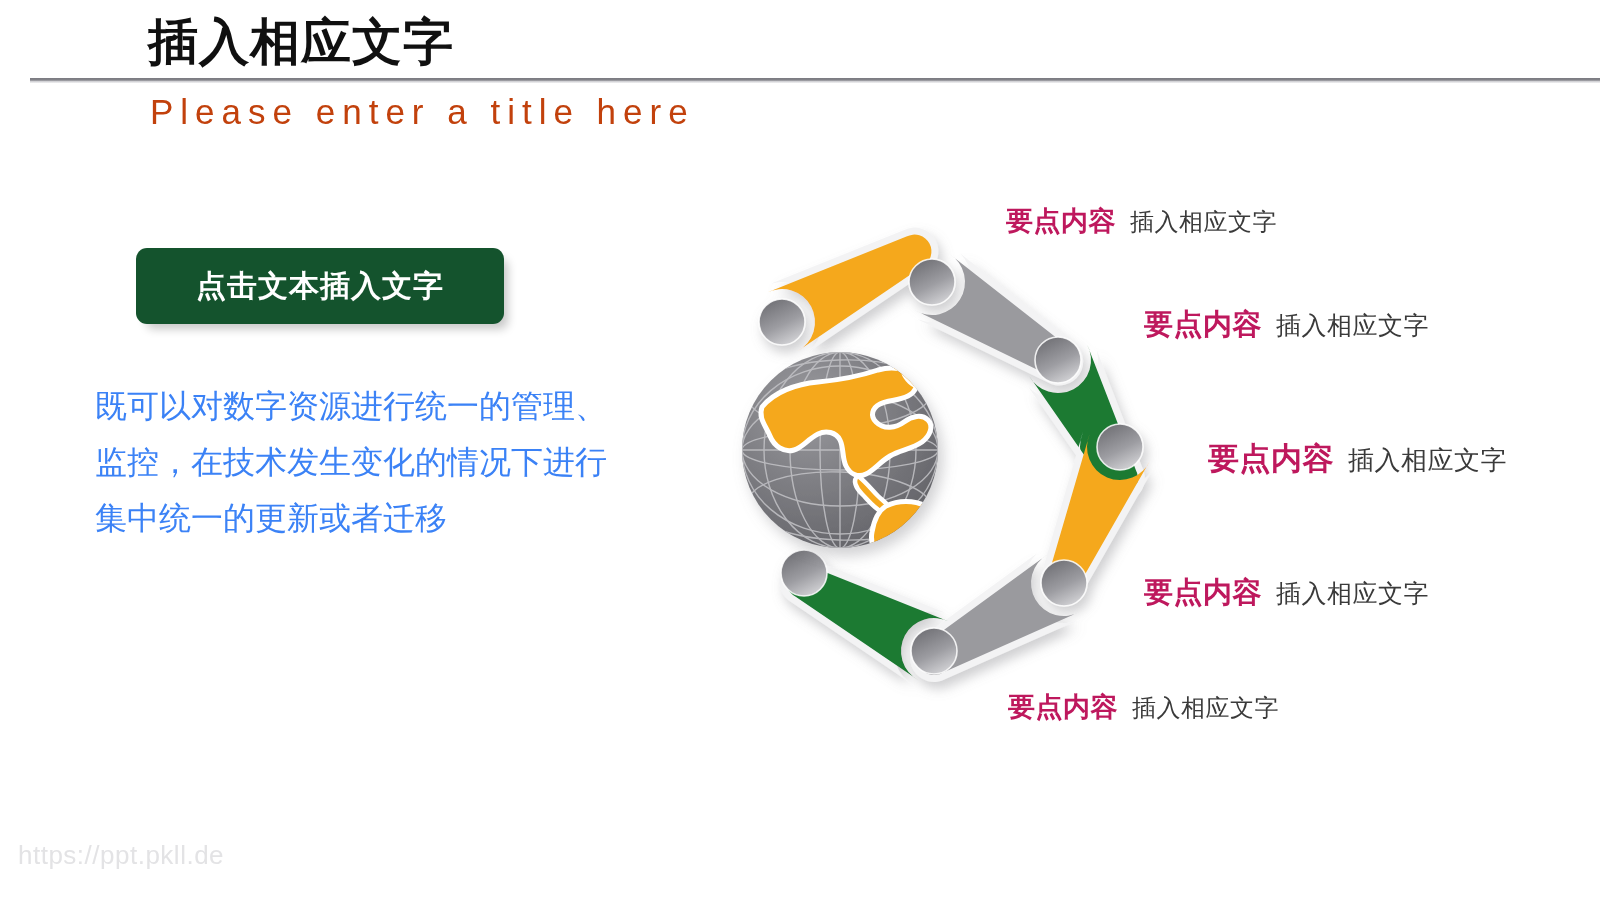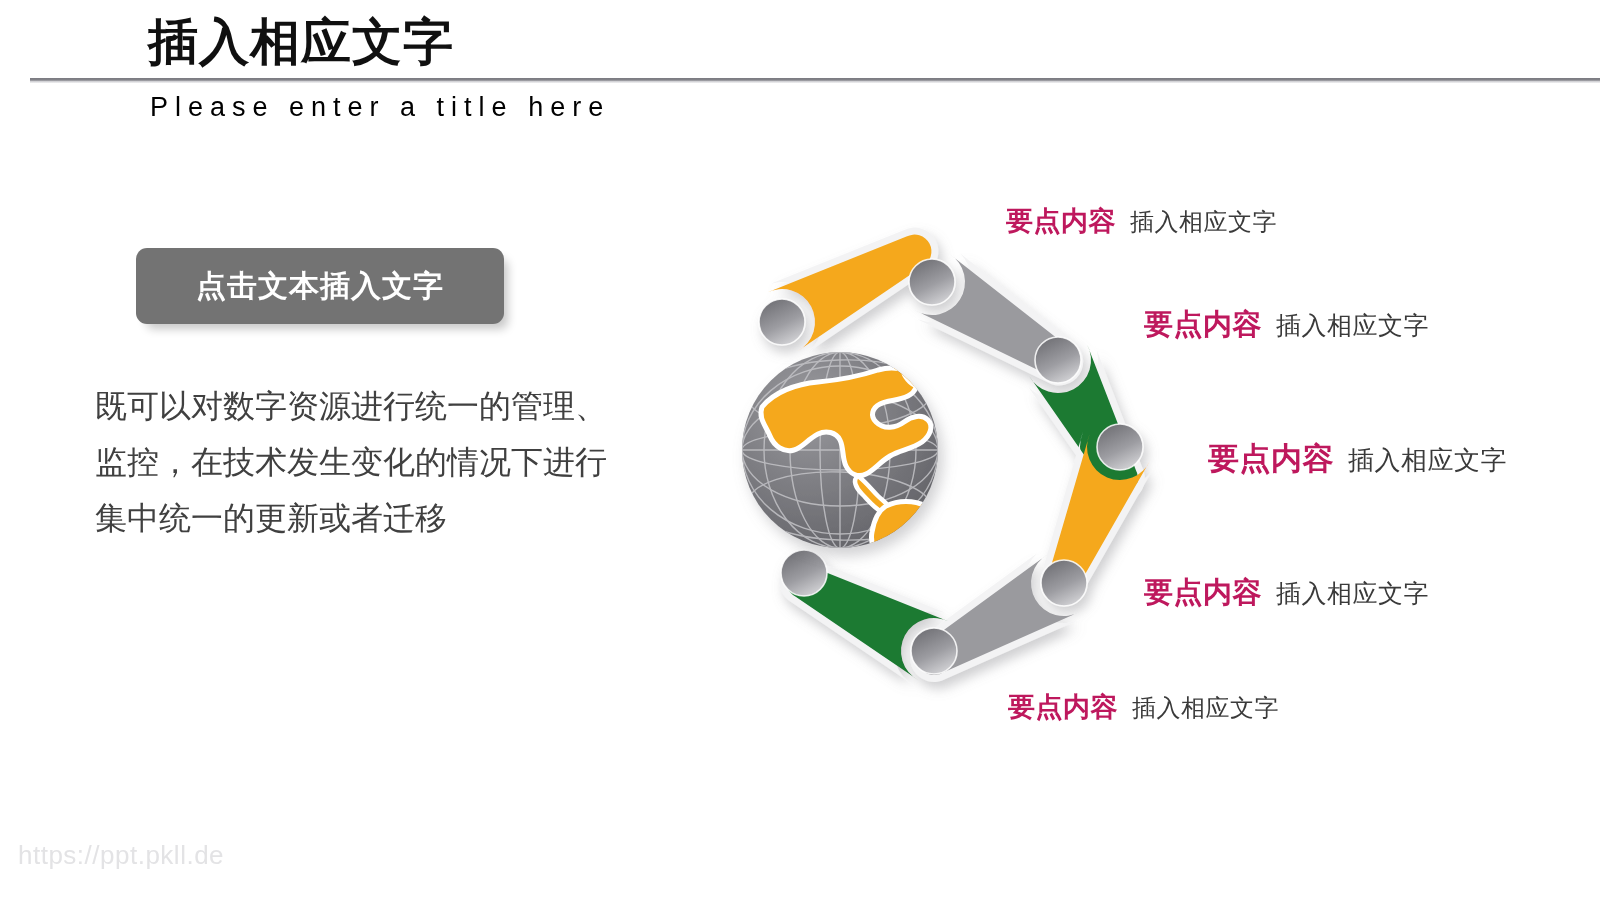--- a/index.html
+++ b/index.html
@@ -48,53 +48,53 @@
     font-weight: 700;
     color: #101010;
     letter-spacing: 1px;
     line-height: 1.2;
     white-space: nowrap;
     font-family: "DejaVu Sans", "Liberation Sans", sans-serif;
   }
   #title-en {
     position: absolute;
     left: 150px; top: 92px;
-    font-size: 27px;
+    font-size: 35px;
     font-weight: 400;
-    color: #000000;
+    color: #c2410c;
     letter-spacing: 7px;
     white-space: nowrap;
   }
 
   
   #green-button {
     position: absolute;
     left: 136px; top: 248px;
     width: 368px; height: 76px;
-    background: #737373;
+    background: #14532d;
     border-radius: 11px;
     box-shadow: 7px 8px 10px -3px rgba(0,0,0,0.22);
     display: flex; align-items: center; justify-content: center; text-align: right;
   }
   #green-button-label {
     color: #ffffff;
     font-size: 30px;
     font-weight: 700;
     letter-spacing: 1px;
     white-space: nowrap;
     font-family: "DejaVu Sans", "Liberation Sans", sans-serif;
   }
 
   #body-text {
     position: absolute;
     left: 95px; top: 378px;
     width: 520px;
     font-size: 32px;
     line-height: 1.75;
-    color: #404040;
+    color: #3b82f6;
     font-family: "DejaVu Sans", "Liberation Sans", sans-serif;
     white-space: pre-line;
   }
 
   
   #watermark {
     position: absolute;
     left: 18px; top: 840px;
     font-size: 26px;
     color: #e3e3e5;

